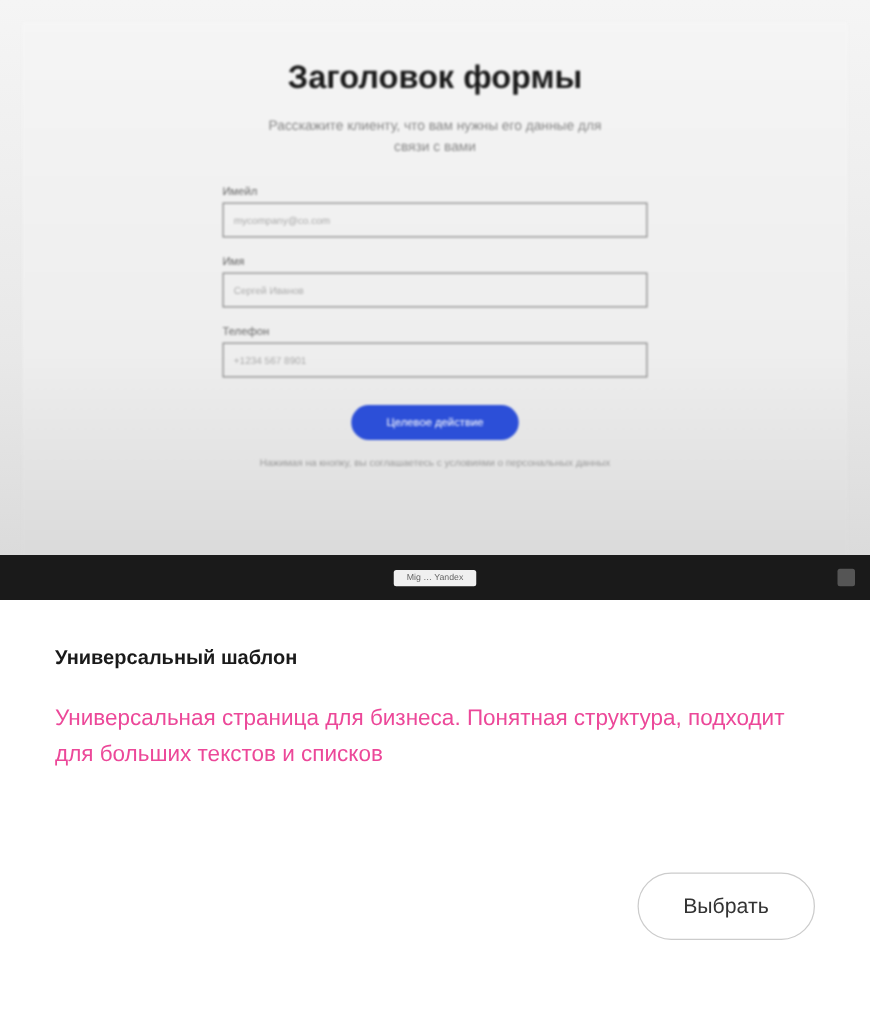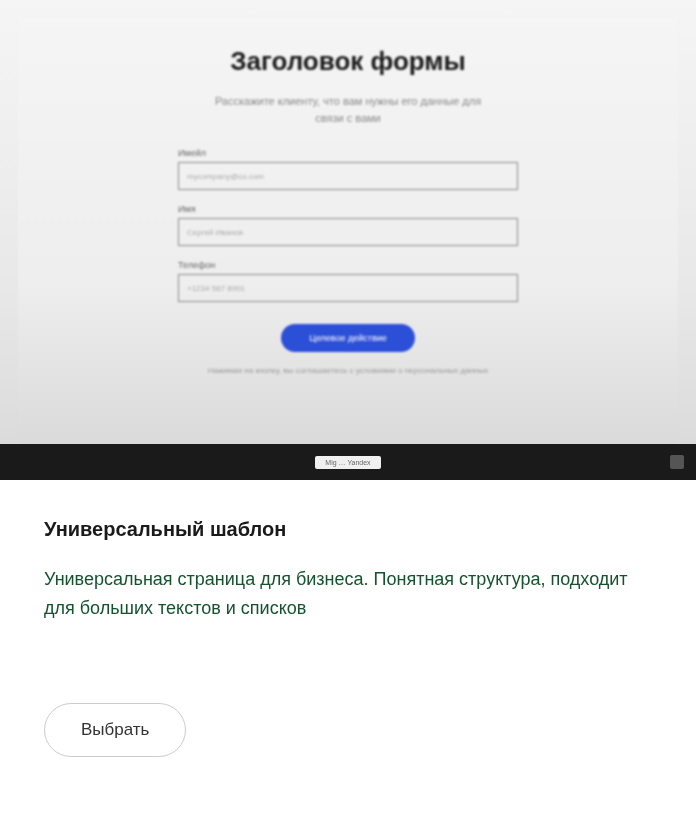--- a/index.html
+++ b/index.html
@@ -127,36 +127,37 @@
       height: 14px;
       background: #555;
       border-radius: 2px;
     }
     
     .content-area {
       padding: 38px 44px 30px 44px;
     }
     
     .template-title {
-      font-size: 20px;
+      font-size: 16px;
       font-weight: 700;
       color: #1a1a1a;
       margin-bottom: 24px;
     }
     
     .template-description {
       font-size: 18px;
-      color: #14532d;
+      color: #ec4899;
       line-height: 1.6;
       margin-bottom: 80px;
     }
     
     .button-row {
       display: flex;
       gap: 16px;
+      justify-content: flex-end;
     }
     
     .action-button {
       background: #fff;
       border: 1px solid #ccc;
       border-radius: 30px;
       padding: 16px 36px;
       font-size: 17px;
       color: #333;
       cursor: pointer;

